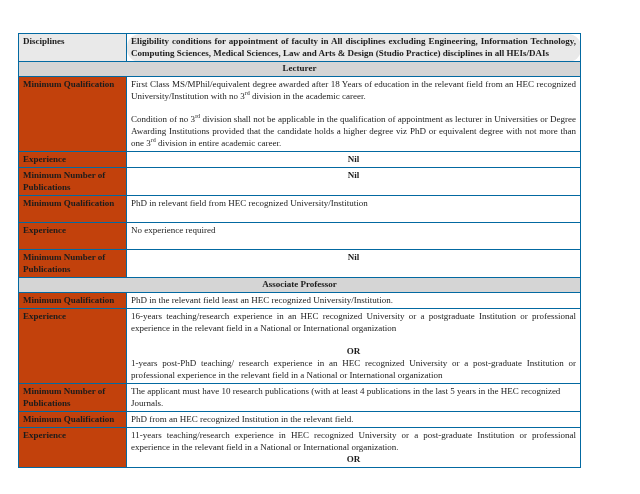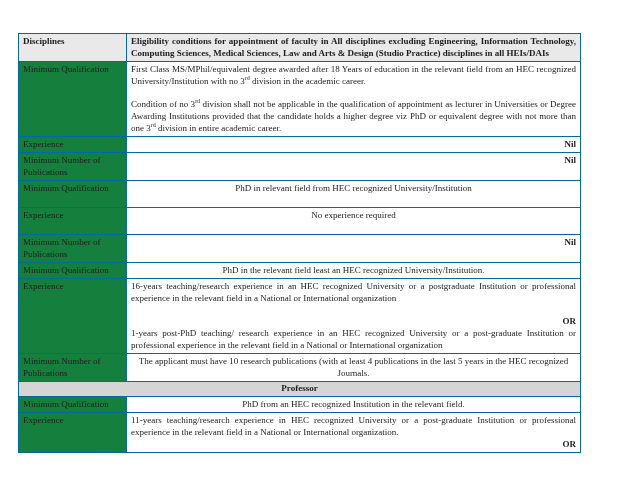--- a/index.html
+++ b/index.html
@@ -29,40 +29,40 @@
     color: #1c1c1c;
   }
   table.doc-table col.c1 { width: 108px; }
   table.doc-table td {
     border: 1px solid #0369a1;
     vertical-align: top;
     padding: 1px 4px 2px 4px;
     box-sizing: border-box;
   }
   td.label-cell {
-    font-weight: normal;
-    background: #15803d;
+    font-weight: bold;
+    background: #c2410c;
   }
   tr.header-row td {
     background: #e9e9e9;
     font-weight: bold;
   }
-  td.header-desc { text-align: justify; }
+  td.header-desc { text-align: justify; border-radius: 13px; }
   td.band-cell {
     background: #d5d5d5;
     font-weight: bold;
     text-align: center;
     padding: 0 4px 1px 4px;
     line-height: 11px;
   }
   .para { margin: 0; }
   .para:empty { height: 11px; }
-  .p-left { text-align: center; }
+  .p-left { text-align: left; }
   .p-justify { text-align: justify; }
-  .p-center { text-align: right; }
+  .p-center { text-align: center; }
   .p-bold { font-weight: bold; }
   sup {
     font-size: 6px;
     line-height: 0;
     vertical-align: super;
   }
 </style>
 </head>
 <body>
 
@@ -70,20 +70,23 @@
   <table class="doc-table">
     <colgroup>
       <col class="c1">
       <col class="c2">
     </colgroup>
     <tbody id="tbody">
       <tr class="header-row">
         <td class="label-cell">Disciplines</td>
         <td class="header-desc">Eligibility conditions for appointment of faculty in All disciplines excluding Engineering, Information Technology, Computing Sciences, Medical Sciences, Law and Arts &amp; Design (Studio Practice) disciplines in all HEIs/DAIs</td>
       </tr>
+    <tr>
+          <td colspan="2" class="band-cell">Lecturer</td>
+        </tr>
         <tr>
           <td class="label-cell">Minimum Qualification</td>
           <td>
             <div class="para p-justify">First Class MS/MPhil/equivalent degree awarded after 18 Years of education in the relevant field from an HEC recognized University/Institution with no 3<sup>rd</sup> division in the academic career.</div>
             <div class="para p-left"></div>
             <div class="para p-justify">Condition of no 3<sup>rd</sup> division shall not be applicable in the qualification of appointment as lecturer in Universities or Degree Awarding Institutions provided that the candidate holds a higher degree viz PhD or equivalent degree with not more than one 3<sup>rd</sup> division in entire academic career.</div>
           </td>
         </tr>
         <tr>
           <td class="label-cell">Experience</td>
@@ -111,20 +114,23 @@
             <div class="para p-left"></div>
           </td>
         </tr>
         <tr>
           <td class="label-cell">Minimum Number of Publications</td>
           <td>
             <div class="para p-center p-bold">Nil</div>
           </td>
         </tr>
         <tr>
+          <td colspan="2" class="band-cell">Associate Professor</td>
+        </tr>
+        <tr>
           <td class="label-cell">Minimum Qualification</td>
           <td>
             <div class="para p-left">PhD in the relevant field least an HEC recognized University/Institution.</div>
           </td>
         </tr>
         <tr>
           <td class="label-cell">Experience</td>
           <td>
             <div class="para p-justify">16-years teaching/research experience in an HEC recognized University or a postgraduate Institution or professional experience in the relevant field in a National or International organization</div>
             <div class="para p-left"></div>
@@ -132,23 +138,20 @@
             <div class="para p-justify">1-years post-PhD teaching/ research experience in an HEC recognized University or a post-graduate Institution or professional experience in the relevant field in a National or International organization</div>
           </td>
         </tr>
         <tr>
           <td class="label-cell">Minimum Number of Publications</td>
           <td>
             <div class="para p-left">The applicant must have 10 research publications (with at least 4 publications in the last 5 years in the HEC recognized Journals.</div>
           </td>
         </tr>
         <tr>
-          <td colspan="2" class="band-cell">Professor</td>
-        </tr>
-        <tr>
           <td class="label-cell">Minimum Qualification</td>
           <td>
             <div class="para p-left">PhD from an HEC recognized Institution in the relevant field.</div>
           </td>
         </tr>
         <tr>
           <td class="label-cell">Experience</td>
           <td>
             <div class="para p-justify">11-years teaching/research experience in HEC recognized University or a post-graduate Institution or professional experience in the relevant field in a National or International organization.</div>
             <div class="para p-center p-bold">OR</div>

